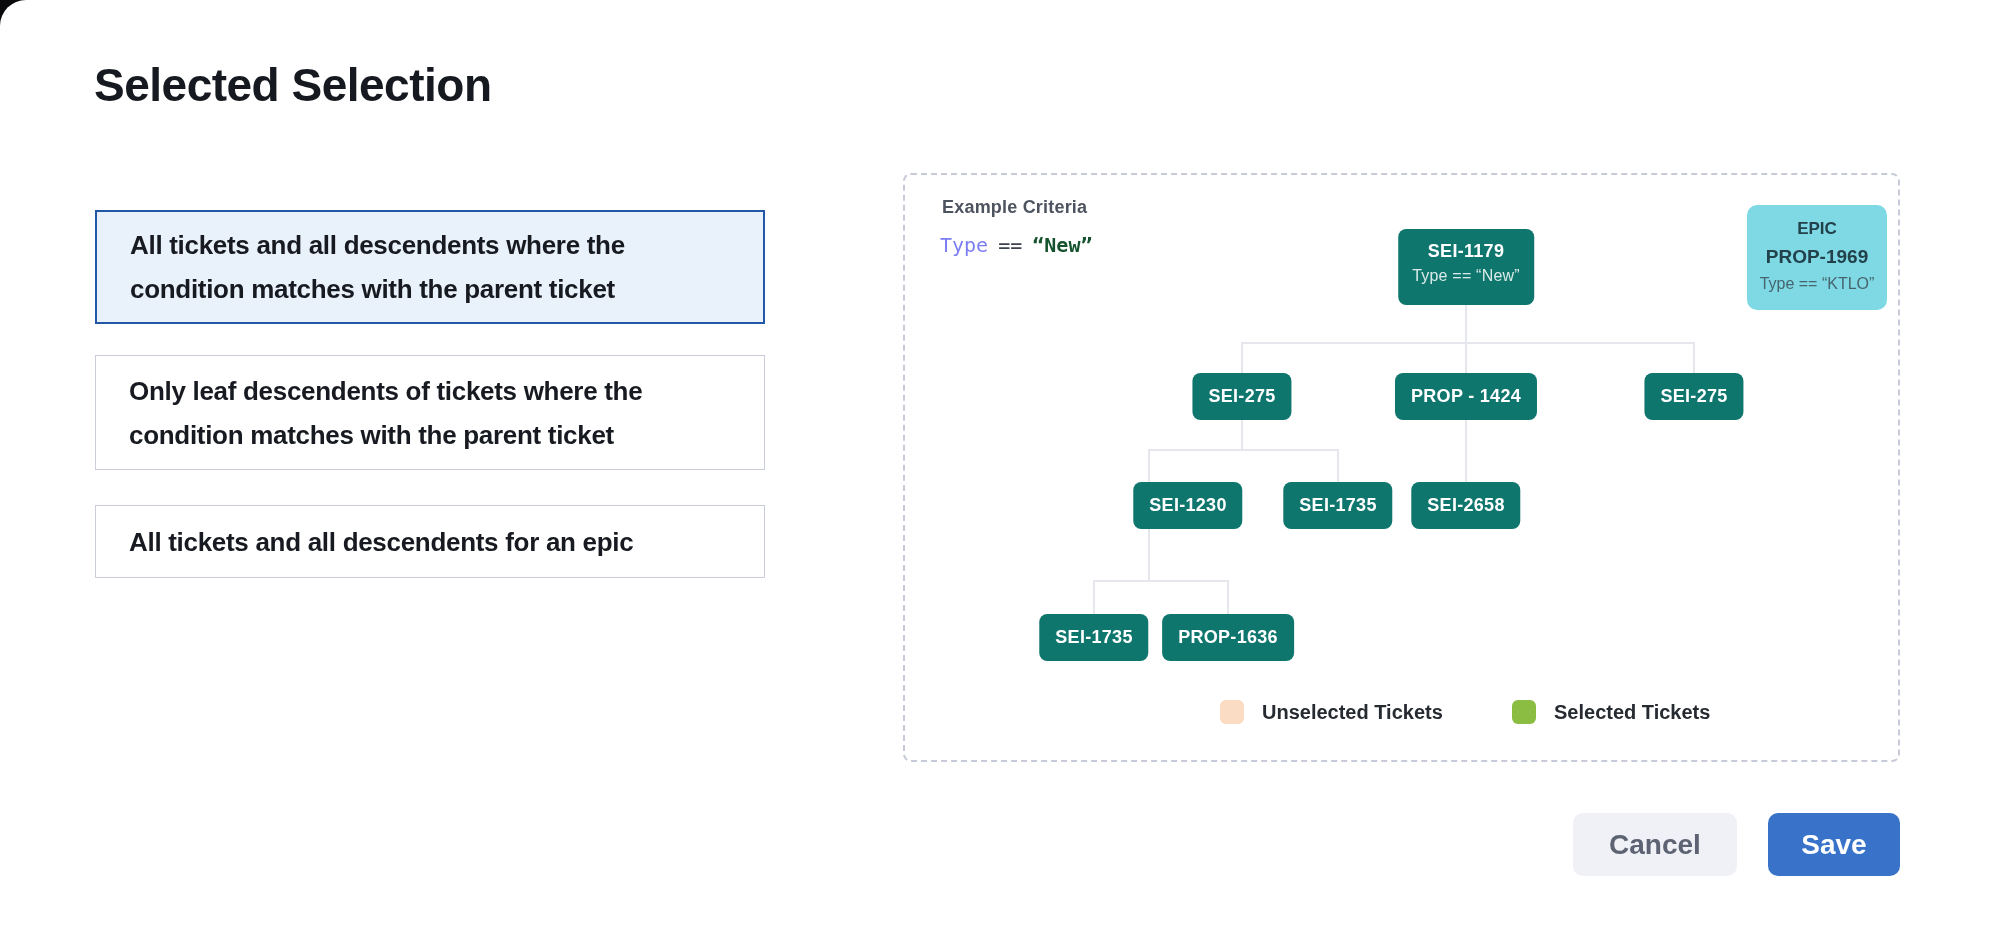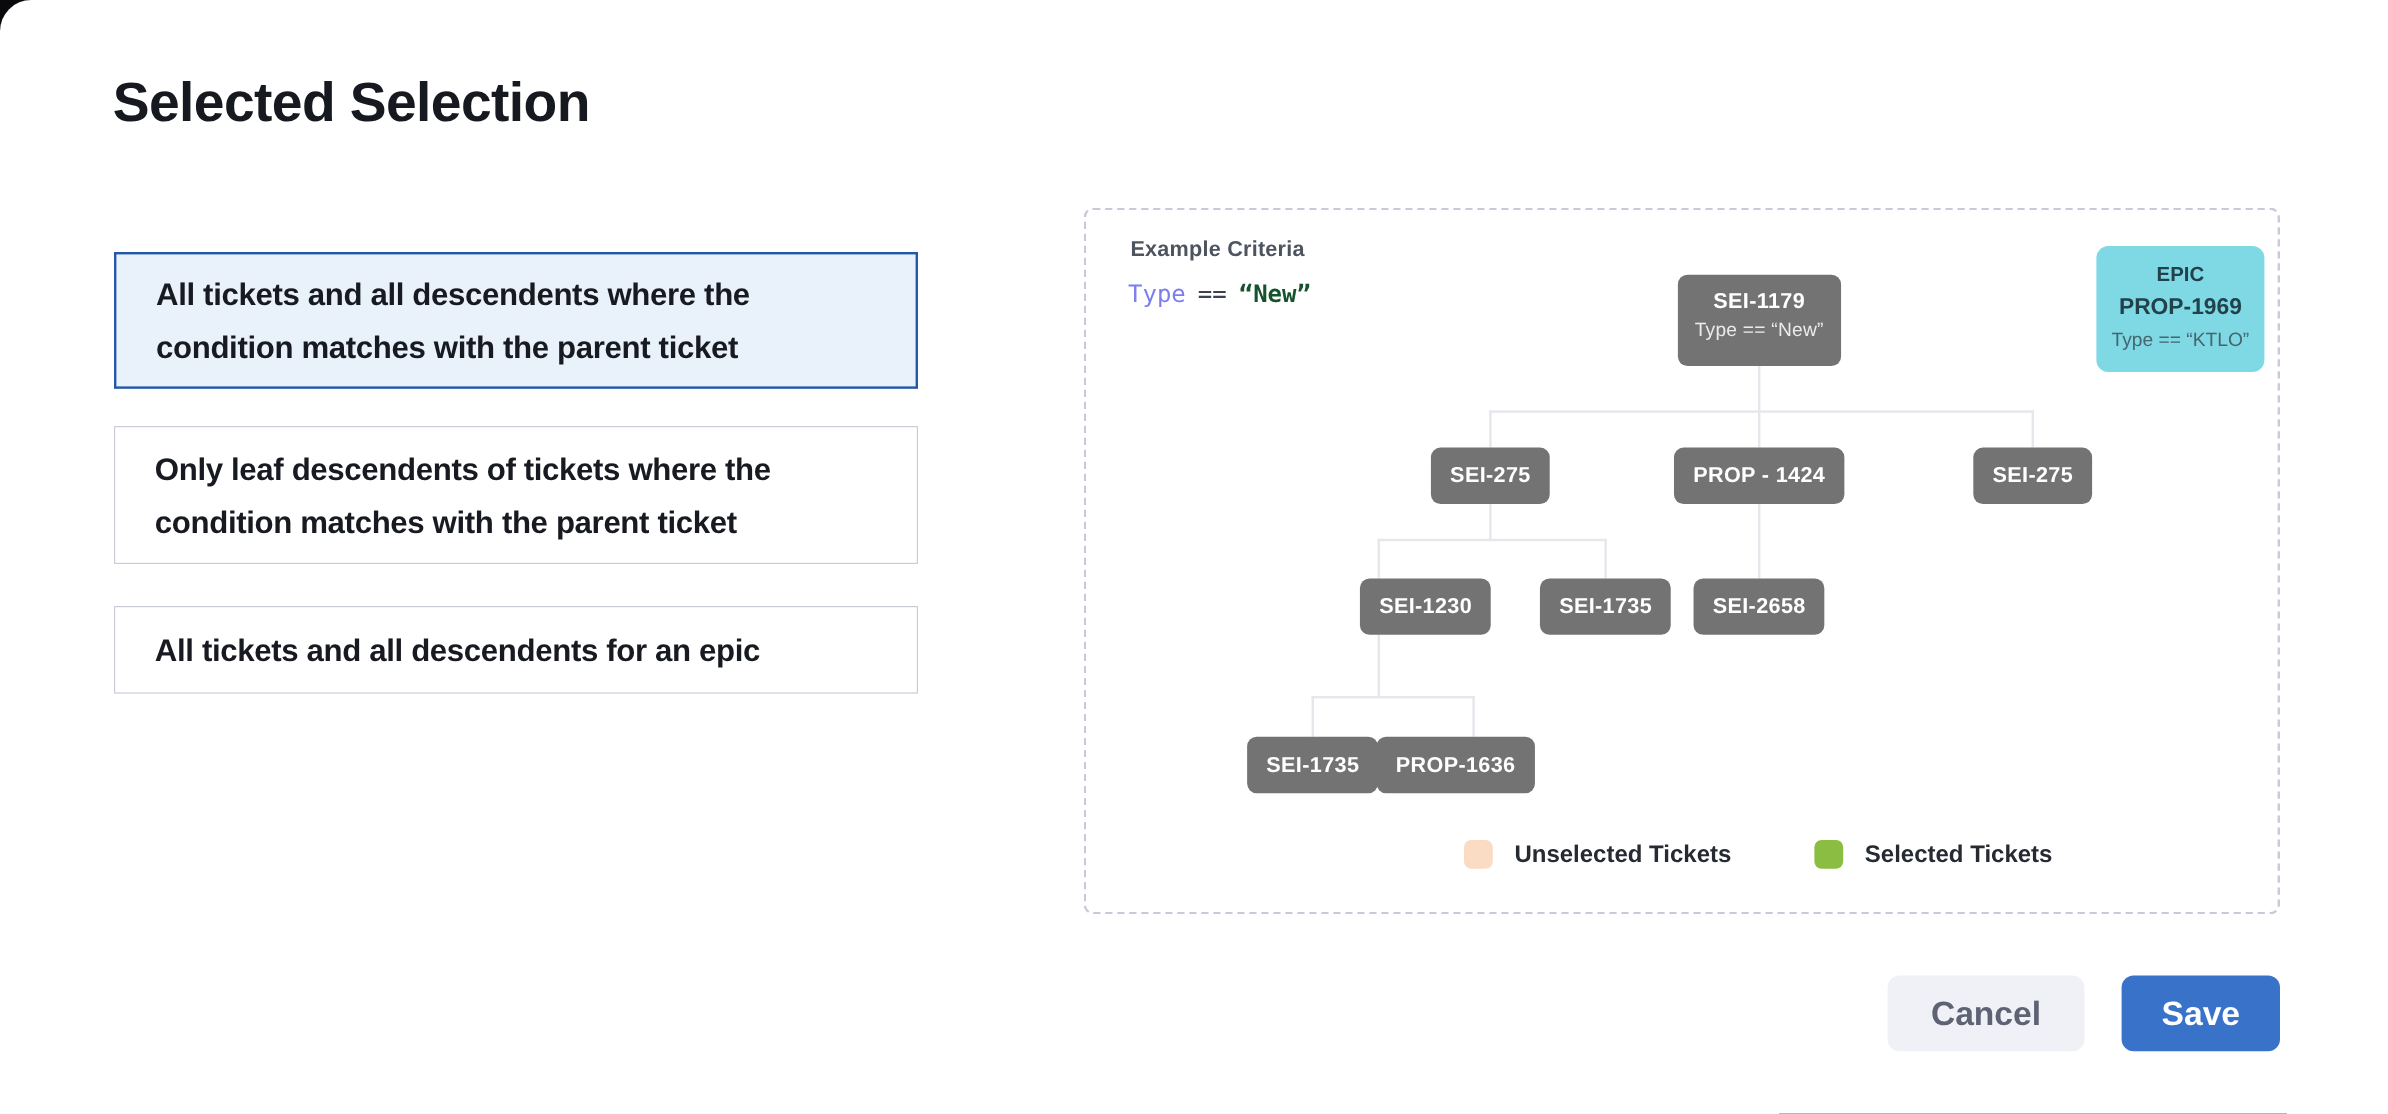--- a/index.html
+++ b/index.html
@@ -49,21 +49,21 @@
     position:absolute; left:35px; top:58px;
     font-family:"DejaVu Sans Mono", monospace; font-size:20px;
   }
   .criteria .cr-field { color:#7b7ef0; }
   .criteria .cr-op    { color:#3c4250; margin:0 10px; }
   .criteria .cr-val   { color:#14532d; font-weight:700; }
 
   
   .tnode {
     position:absolute; transform:translateX(-50%);
-    background:#737373; color:#ffffff; border-radius:8px;
+    background:#0f766e; color:#ffffff; border-radius:8px;
     font-size:18px; font-weight:700; letter-spacing:0.3px;
     height:47px; line-height:47px; padding:0 16px; white-space:nowrap;
     text-align:center;
   }
   .tnode.root {
     height:76px; line-height:normal; padding:12px 14px 0 14px;
   }
   .tnode.root .node-cond {
     font-size:16px; font-weight:400; color:rgba(255,255,255,0.85);
     margin-top:5px; letter-spacing:0.2px;
@@ -156,21 +156,21 @@
 
     <div class="tnode" style="left:337px; top:198px;">SEI-275</div>
     <div class="tnode" style="left:561px; top:198px;">PROP - 1424</div>
     <div class="tnode" style="left:789px; top:198px;">SEI-275</div>
 
     <div class="tnode" style="left:244px; top:307px;margin-left:39px;">SEI-1230</div>
     <div class="tnode" style="left:433px; top:307px;">SEI-1735</div>
     <div class="tnode" style="left:561px; top:307px;">SEI-2658</div>
 
     <div class="tnode" style="left:189px; top:439px;">SEI-1735</div>
-    <div class="tnode" style="left:308px; top:439px;">PROP-1636</div>
+    <div class="tnode" style="left:323px; top:439px;">PROP-1636</div>
 
     <div class="epic-card">
       <div class="epic-line1">EPIC</div>
       <div class="epic-line2">PROP-1969</div>
       <div class="epic-line3">Type == “KTLO”</div>
     </div>
 
     <div class="legend-swatch sw-unselected" style="background: rgb(250, 220, 196);"></div>
     <div class="legend-label lb-unselected">Unselected Tickets</div>
     <div class="legend-swatch sw-selected" style="background: rgb(140, 189, 67);"></div>

